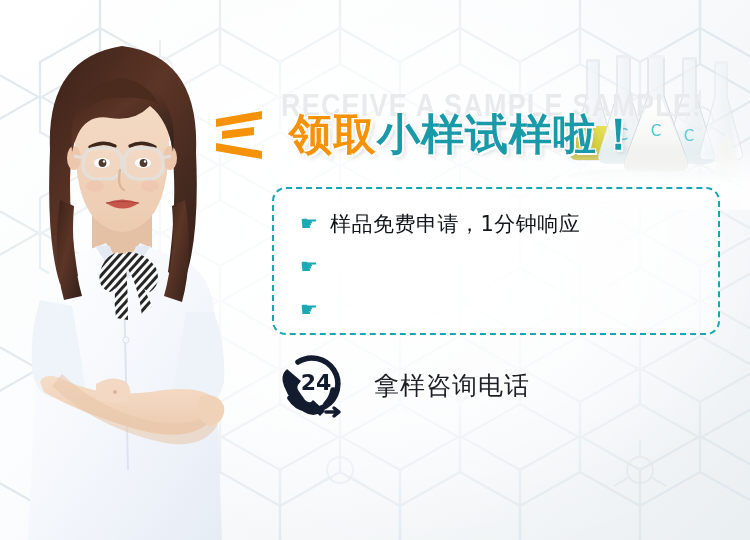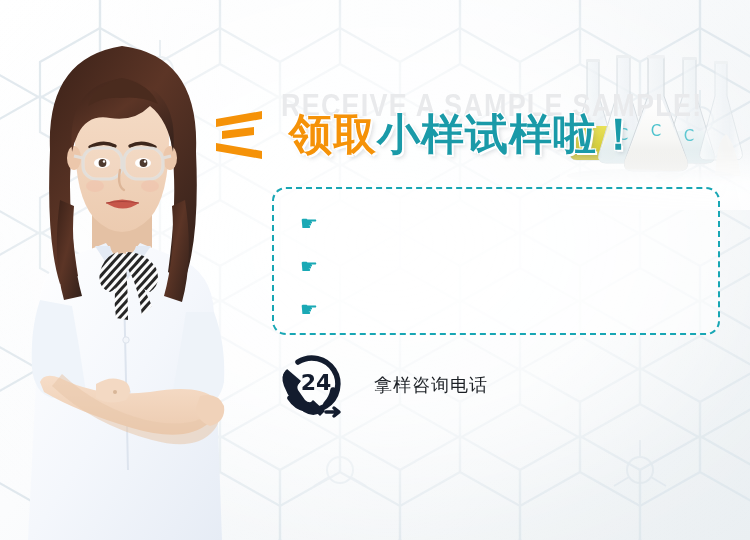--- a/index.html
+++ b/index.html
@@ -165,21 +165,21 @@
     z-index: 10;
     display: flex;
     align-items: center;
   }
   .phone-icon {
     width: 74px;
     height: 74px;
     flex: 0 0 74px;
   }
   .phone-label {
-    font-size: 18px;
+    font-size: 25px;
     color: #1b1f24;
     margin-left: 24px;
     letter-spacing: 1px;
     font-family: "DejaVu Sans", "Liberation Sans", sans-serif;
     white-space: nowrap;
   }
 </style>
 </head>
 <body>
 
@@ -452,20 +452,21 @@
     <div class="title-main">
       <span class="t-orange">领取</span><span class="t-teal">小样试样啦！</span>
     </div>
   </div>
 
   <div class="feature-box">
     <div class="feature-list">
 
       <div class="feature-item">
         <span class="hand-icon">☛</span>
+        <span class="feature-text">样品免费申请，1分钟响应</span>
       </div>
 
       <div class="feature-item">
         <span class="hand-icon">☛</span>
       </div>
 
       <div class="feature-item">
         <span class="hand-icon">☛</span>
       </div>
 

